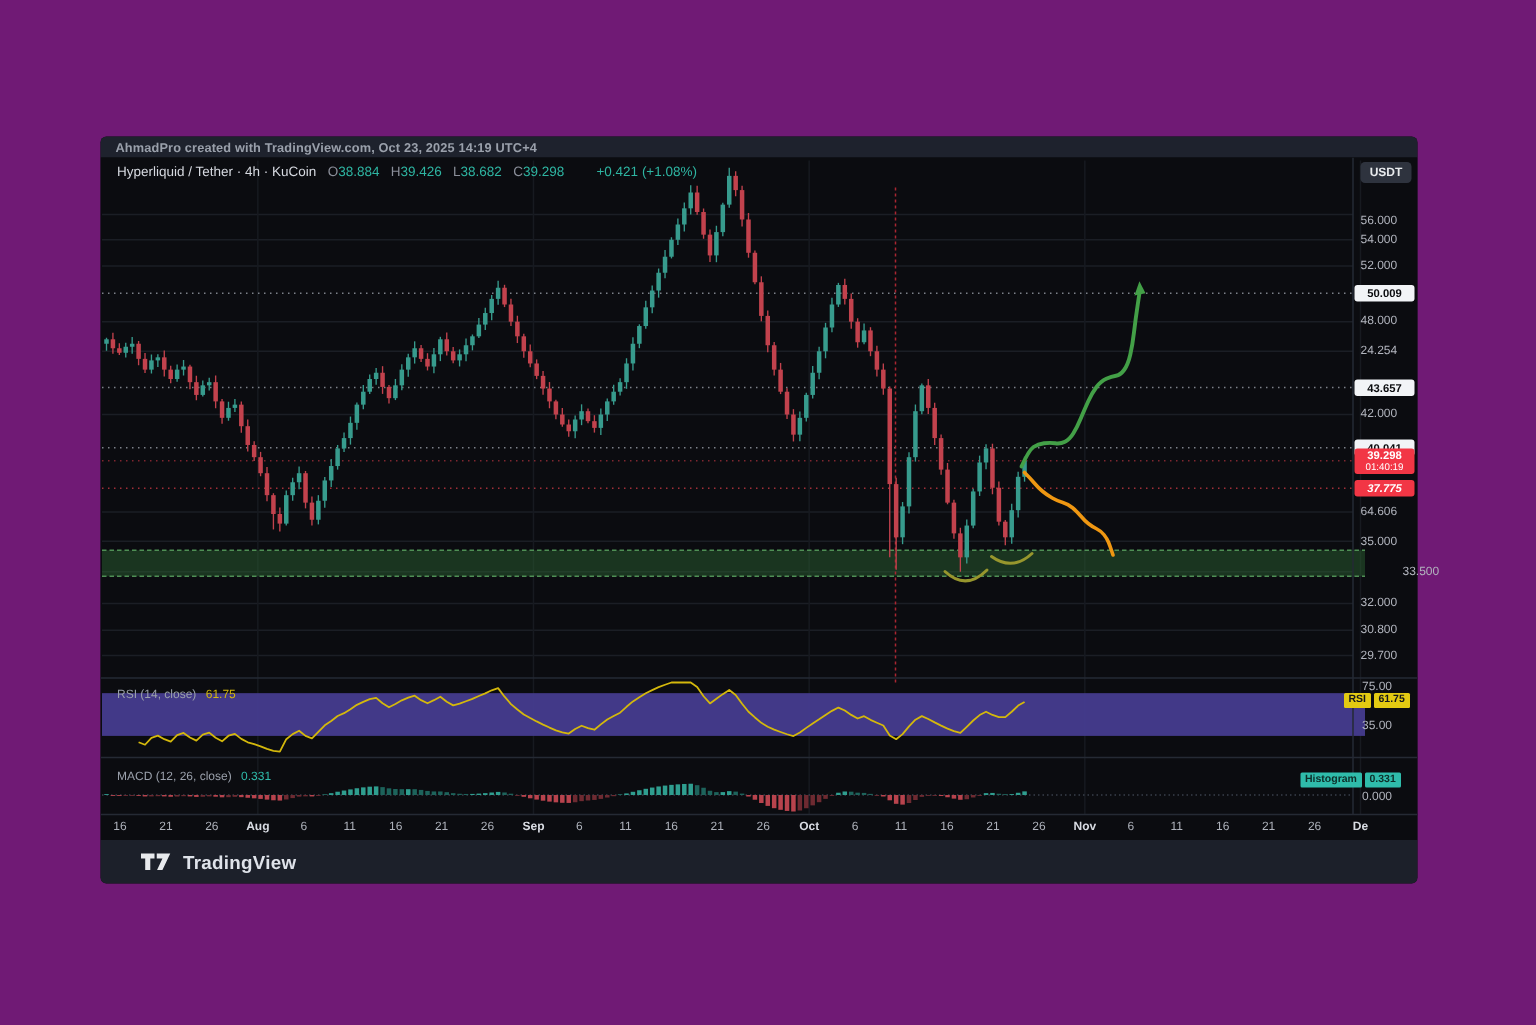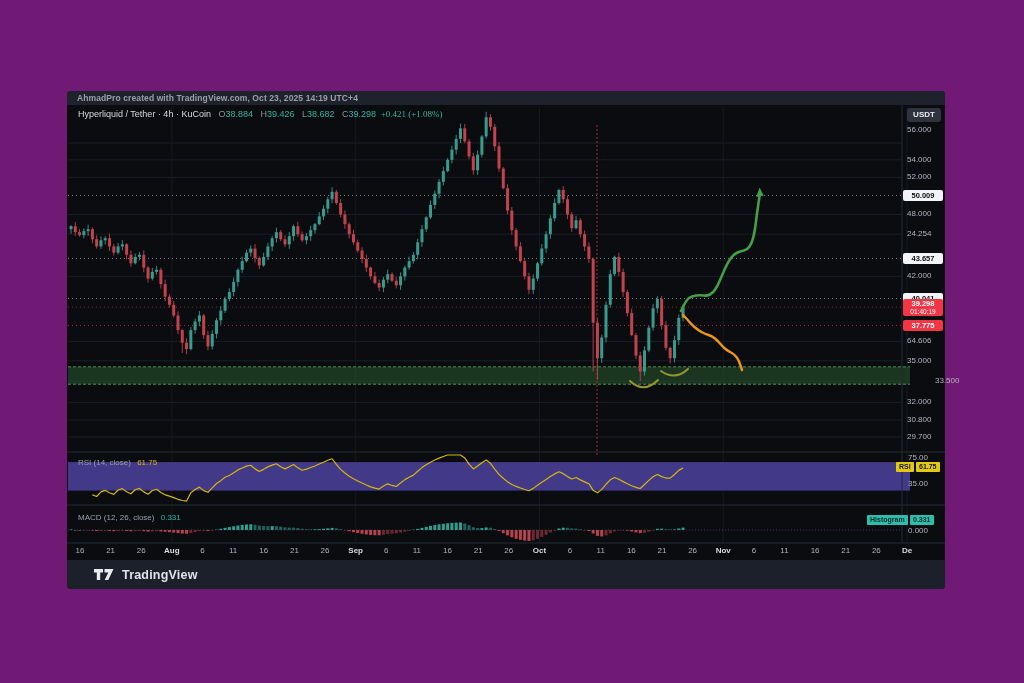--- a/index.html
+++ b/index.html
@@ -10,21 +10,21 @@
   #card { position:absolute; left:67px; top:91px; width:878px; height:498px; border-radius:4px; overflow:hidden; background:#0b0c10; }
   #header-bar { position:absolute; left:0; top:0; width:878px; height:14px; background:#1e222d; color:#9aa0ab; font-size:8.5px; font-weight:bold; line-height:14px; padding-left:10px; letter-spacing:.1px; }
   #chart-area { position:absolute; left:0; top:14px; width:878px; height:455px; background:#0b0c10; }
   #plot-svg { position:absolute; left:0; top:0; }
   #bottom-bar { position:absolute; left:0; top:469px; width:878px; height:29px; background:#1c202a; display:flex; align-items:center; padding-left:26px; }
   #brand-text { color:#dfe3ea; font-size:12.5px; font-weight:bold; margin-left:7px; letter-spacing:.2px; }
 
   #legend-row { position:absolute; left:11px; top:4px; font-size:9px; color:#d6d9e0; white-space:nowrap; }
   #legend-row .lab { color:#8b8f9a; margin-left:5px; }
   #legend-row .val { color:#2eb5a2; }
-  #legend-row .chg { color:#2eb5a2; margin-left:2px;font-family:Liberation Serif, serif; }
+  #legend-row .chg { color:#2eb5a2; margin-left:19px; }
 
   #usdt-btn { position:absolute; left:840px; top:3px; width:34px; height:14px; background:#2e333e; border-radius:3px; color:#e8eaed; font-size:8px; font-weight:bold; text-align:center; line-height:14px; }
 
   .pane-legend { position:absolute; font-size:8px; white-space:nowrap; color:#9aa0ab; }
   #rsi-legend { left:11px; top:353px; }
   #rsi-legend .val { color:#d4b80c; margin-left:4px; }
   #macd-legend { left:11px; top:408px; }
   #macd-legend .val { color:#2fbcab; margin-left:4px; }
 
   .badge { position:absolute; height:10px; font-size:7px; font-weight:bold; text-align:center; line-height:10px; border-radius:1px; padding:0 3px; }
@@ -564,37 +564,37 @@
     <div id="bottom-bar">
       <svg id="tv-logo" width="22" height="15" viewBox="0 0 22 15">
         <path d="M1 2 h9 v3.4 h-2.8 v7.6 h-3.4 v-7.6 H1 Z" fill="#e8eaed"></path>
         <path d="M11.5 2 h9 l-5.2 11 h-3.6 l3.6 -7.6 h-3.8 Z" fill="#e8eaed"></path>
       </svg>
       <span id="brand-text">TradingView</span>
     </div>
   </div>
 
   <div id="labels-layer" style="position:absolute;left:0;top:0;width:1024px;height:683px;pointer-events:none;">
-      <div class="ptick" style="top: 125px;">56.000</div>
+      <div class="ptick" style="top: 142px;">56.000</div>
       <div class="ptick" style="top: 154.856px;">54.000</div>
       <div class="ptick" style="top: 172.349px;">52.000</div>
       <div class="ptick" style="top: 209.449px;">48.000</div>
       <div class="ptick" style="top: 229.175px;">24.254</div>
       <div class="ptick" style="top: 271.341px;">42.000</div>
       <div class="ptick" style="top: 336.396px;">64.606</div>
       <div class="ptick" style="top: 355.847px;">35.000</div>
       <div class="ptick" style="top: 376.149px; margin-left: 28px;">33.500</div>
       <div class="ptick" style="top: 397.382px;">32.000</div>
       <div class="ptick" style="top: 415.097px;">30.800</div>
       <div class="ptick" style="top: 431.954px;">29.700</div>
       <div class="pbox white" style="top: 189.944px;">50.009</div>
       <div class="pbox white" style="top: 252.906px;">43.657</div>
       <div class="pbox white" style="top: 292.98px;">40.041</div>
       <div class="pbox red2" style="top: 298.662px;">39.298<span class="sub">01:40:19</span></div>
-      <div class="pbox red" style="top: 319.982px;">37.775</div>
+      <div class="pbox red" style="top: 319.982px; font-style: italic;">37.775</div>
       <div class="ttick" style="left: 80px;">16</div>
       <div class="ttick" style="left: 110.63px;">21</div>
       <div class="ttick" style="left: 141.26px;">26</div>
       <div class="ttick bold" style="left: 171.89px; text-align: center;">Aug</div>
       <div class="ttick" style="left: 202.52px;">6</div>
       <div class="ttick" style="left: 233.15px;">11</div>
       <div class="ttick" style="left: 263.78px;">16</div>
       <div class="ttick" style="left: 294.41px;">21</div>
       <div class="ttick" style="left: 325.04px;">26</div>
       <div class="ttick bold" style="left: 355.67px;">Sep</div>

